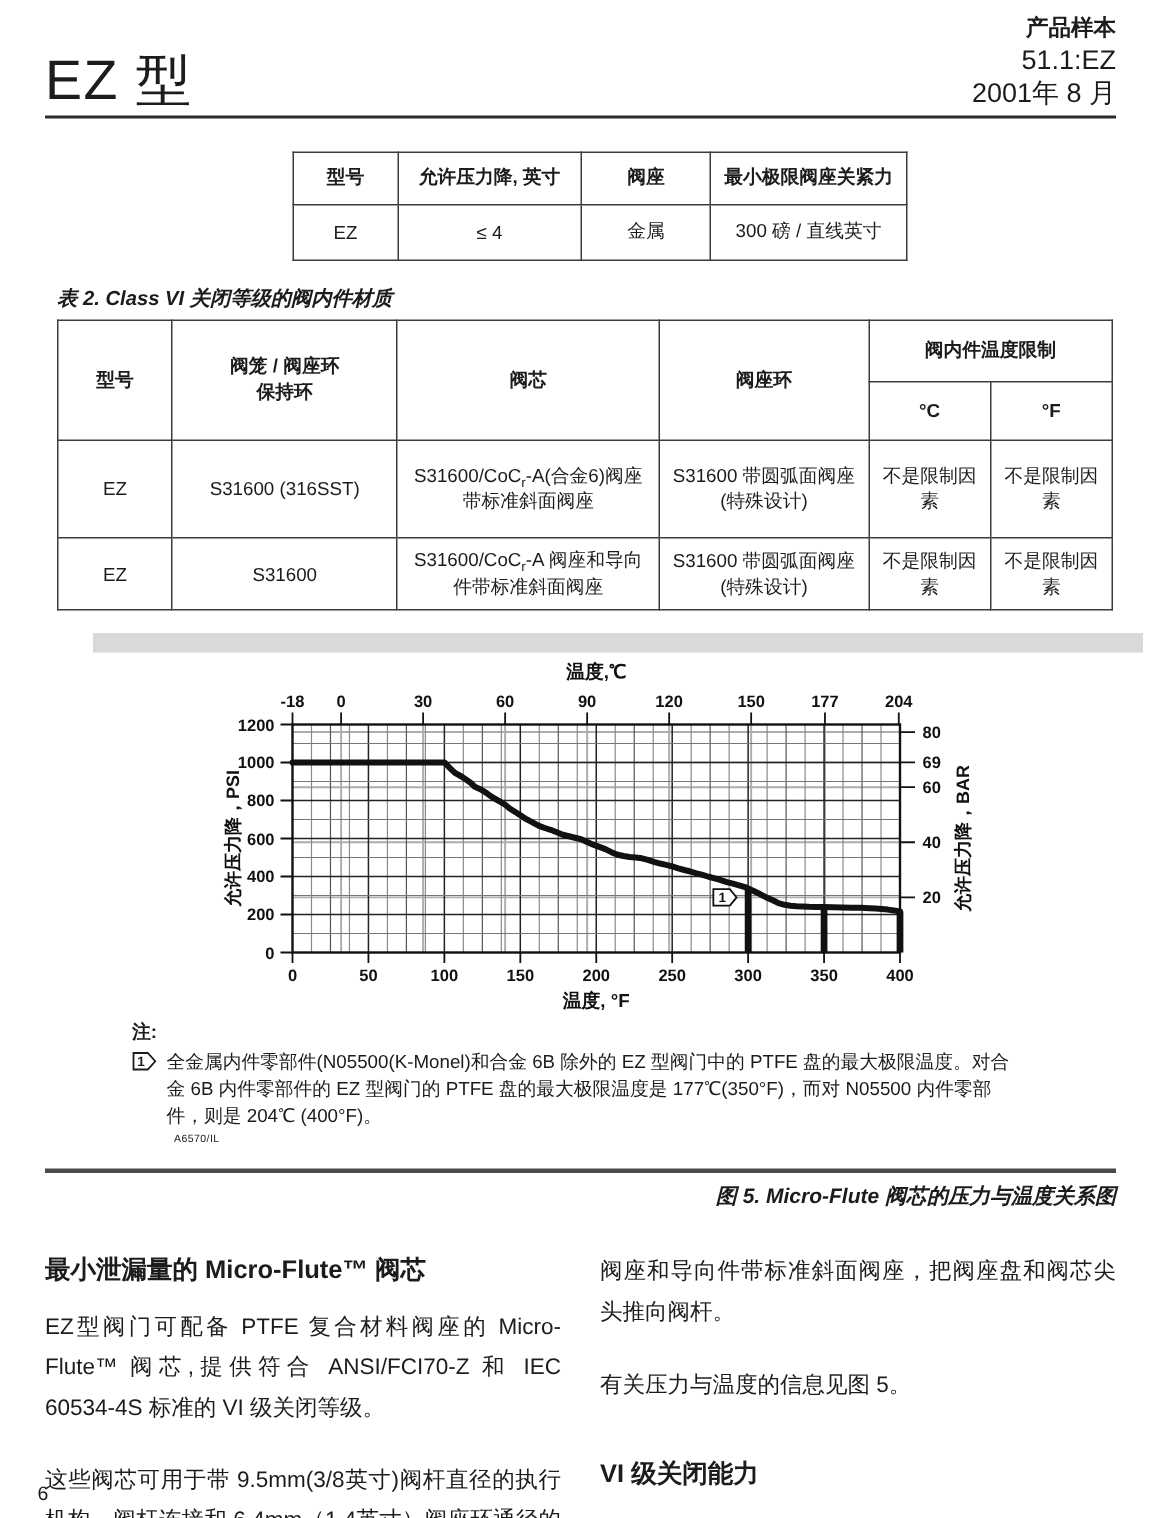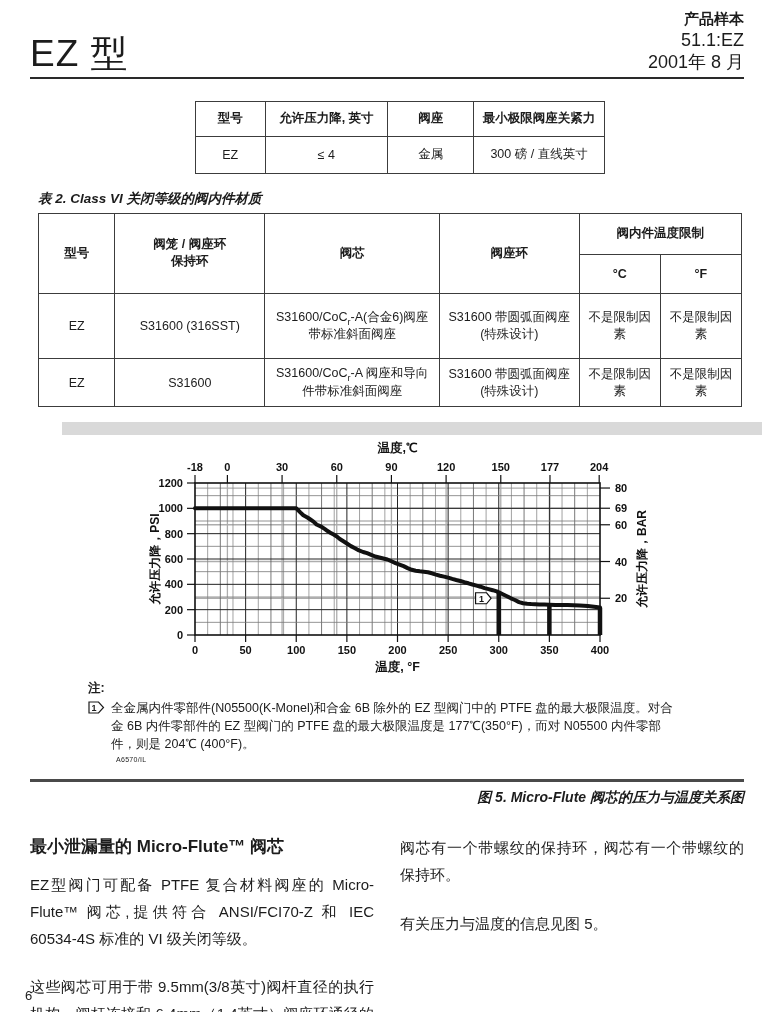--- a/index.html
+++ b/index.html
@@ -270,21 +270,22 @@
   <div class="fig-rule"></div>
   <div class="fig-caption">图 5. Micro-Flute 阀芯的压力与温度关系图</div>
 
   <div class="cols">
     <div class="col">
       <h3>最小泄漏量的 Micro-Flute™ 阀芯</h3>
       <p>EZ型阀门可配备 PTFE 复合材料阀座的 Micro-Flute™ 阀芯,提供符合 ANSI/FCI70-Z 和 IEC 60534-4S 标准的 VI 级关闭等级。</p>
       <p>这些阀芯可用于带 9.5mm(3/8英寸)阀杆直径的执行机构－阀杆连接和 6.4mm（1.4英寸）阀座环通径的 1/2 至 2 英寸的阀门。这些阀芯具有与标准 Micro-Flute 阀芯相同的流量系数。采用标准阀座环。</p>
     </div>
     <div class="col">
-      <p>阀芯有一个带螺纹的保持环，阀芯有一个带螺纹的保持环。</p>
+      <p>阀座和导向件带标准斜面阀座，把阀座盘和阀芯尖头推向阀杆。</p>
       <p>有关压力与温度的信息见图 5。</p>
+      <h3 class="second">VI 级关闭能力</h3>
 
     </div>
   </div>
 
 </div>
 
 <div class="pagenum">6</div>
 
 </body></html>

